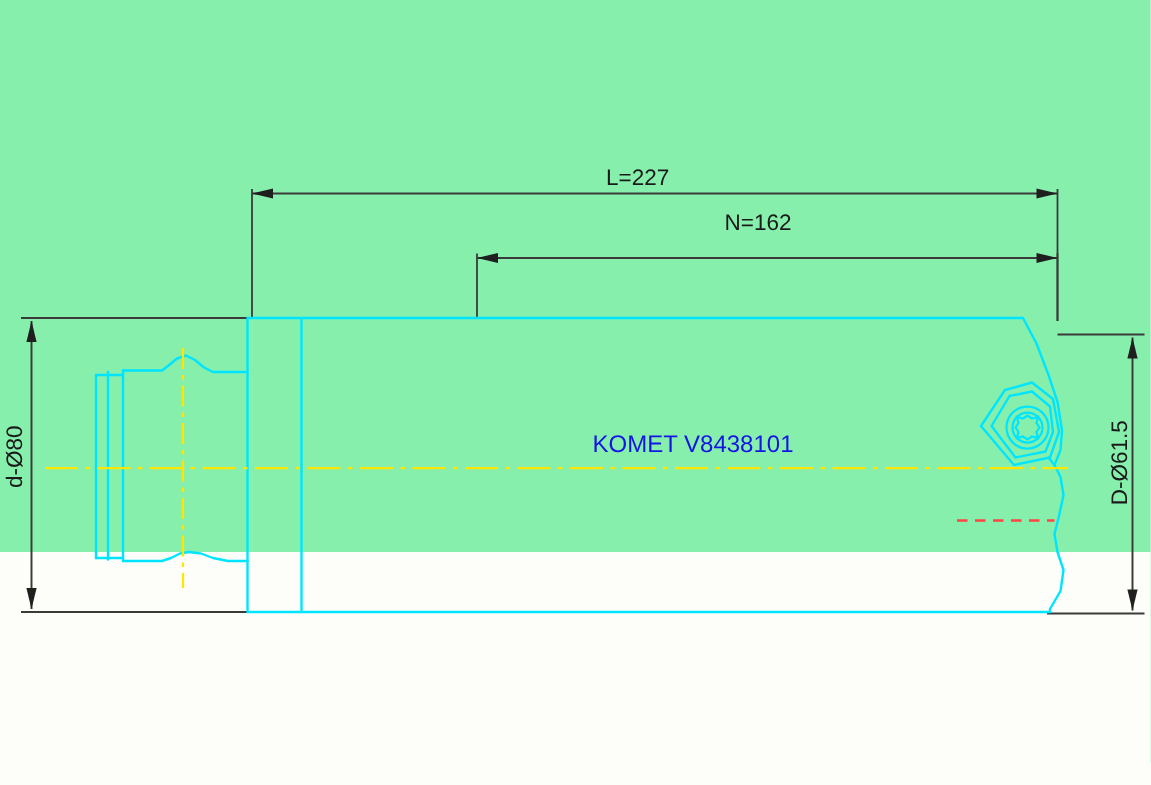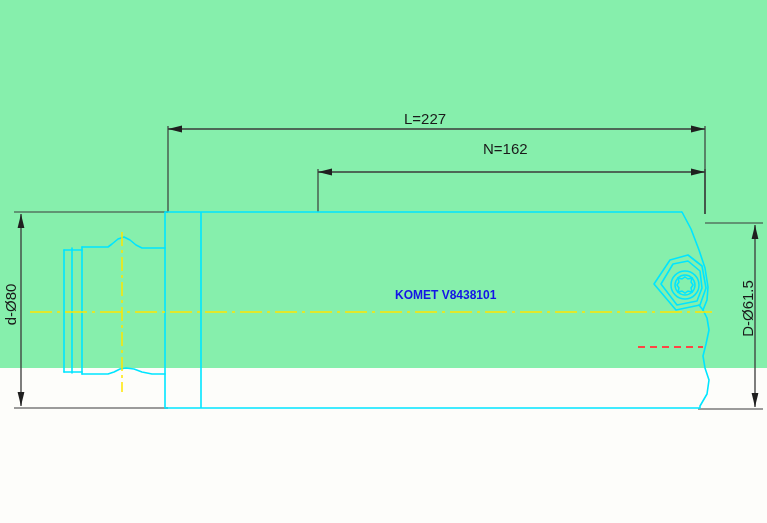--- a/index.html
+++ b/index.html
@@ -24,24 +24,24 @@
     left:-18px;top:296px;width:56px;text-align:center;
     transform:rotate(-90deg);transform-origin:50% 50%;
   }
   #label-D{
     left:710px;top:300px;width:74px;text-align:center;
     transform:rotate(-90deg);transform-origin:50% 50%;
   }
   #label-part{
     position:absolute;left:395px;top:288px;
     font-family:"Liberation Sans", sans-serif;
-    font-size:12px;
+    font-size:16px;
     color:#1414e6;
     white-space:nowrap;
-    font-weight:bold;
+    font-weight:normal;
   }
 </style>
 </head>
 <body>
 
 <div id="stage">
 
   <svg id="cad" viewBox="0 0 767 523" xmlns="http://www.w3.org/2000/svg">
 
     <g>

